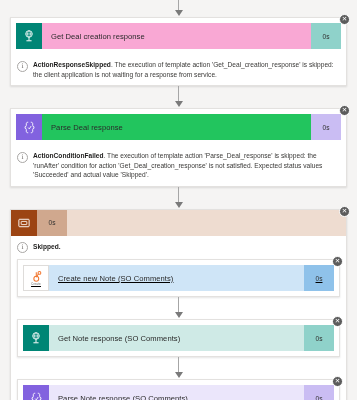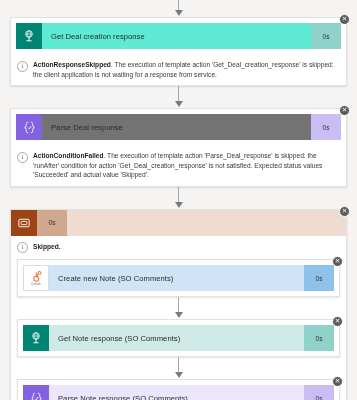--- a/index.html
+++ b/index.html
@@ -162,21 +162,21 @@
 <div class="canvas">
 
   <div class="connector short">
     <div class="line"></div>
     <div class="head"></div>
   </div>
 
   <div class="card">
     <div class="badge">✕</div>
     <div class="card-inner">
-      <div class="hdr" style="background:#5eead4;">
+      <div class="hdr" style="background:#f9a8d4;">
         <div class="hdr-icon" style="background:#008575;">
           <svg class="ico-svg" width="14" height="14" viewBox="0 0 24 24">
             <circle cx="12" cy="8.5" r="5.6" fill="none" stroke="#ffffff" stroke-width="1.5"></circle>
             <ellipse cx="12" cy="8.5" rx="2.5" ry="5.6" fill="none" stroke="#ffffff" stroke-width="1.1"></ellipse>
             <line x1="6.4" y1="8.5" x2="17.6" y2="8.5" stroke="#ffffff" stroke-width="1.1"></line>
             <line x1="12" y1="14.1" x2="12" y2="19.5" stroke="#ffffff" stroke-width="1.7"></line>
             <line x1="7.6" y1="20.2" x2="16.4" y2="20.2" stroke="#ffffff" stroke-width="1.7"></line>
           </svg>
         </div>
         <div class="hdr-title">Get Deal creation response</div>
@@ -190,21 +190,21 @@
   </div>
 
   <div class="connector">
     <div class="line"></div>
     <div class="head"></div>
   </div>
 
   <div class="card">
     <div class="badge">✕</div>
     <div class="card-inner">
-      <div class="hdr" style="background:#737373;">
+      <div class="hdr" style="background:#22c55e;">
         <div class="hdr-icon" style="background:#8262df;">
           <svg class="ico-svg" width="15" height="15" viewBox="0 0 24 24">
             <path d="M9.3 3.6c-2 0-2.4 1.1-2.4 2.6v2.4c0 1.4-.6 2.2-2 2.2v2.4c1.4 0 2 .8 2 2.2v2.4c0 1.5.4 2.6 2.4 2.6" fill="none" stroke="#ffffff" stroke-width="1.4" stroke-linecap="round"></path>
             <path d="M14.7 3.6c2 0 2.4 1.1 2.4 2.6v2.4c0 1.4.6 2.2 2 2.2v2.4c-1.4 0-2 .8-2 2.2v2.4c0 1.5-.4 2.6-2.4 2.6" fill="none" stroke="#ffffff" stroke-width="1.4" stroke-linecap="round"></path>
             <path d="M10.2 12.6l1.5 1.6 2.6-4" fill="none" stroke="#ffffff" stroke-width="1.4" stroke-linecap="round" stroke-linejoin="round"></path>
           </svg>
         </div>
         <div class="hdr-title">Parse Deal response</div>
         <div class="hdr-dur" style="background:#cabdf3;">0s</div>
       </div>
@@ -235,21 +235,21 @@
     <div class="msg">
       <div class="i-ico">i</div>
       <div class="txt"><b>Skipped.</b></div>
     </div>
 
     <div class="scope-body">
 
       <div class="card nested">
         <div class="badge">✕</div>
         <div class="card-inner">
-          <div class="hdr" style="background:#cfe5f7;">
+          <div class="hdr" style="background:#cfe5f7;text-decoration:underline;">
             <div class="hdr-icon">
               <div class="hub-tile">
                 <svg class="ico-svg" width="13" height="13" viewBox="0 0 24 24">
                   <circle cx="17.4" cy="5.4" r="2.6" fill="none" stroke="#f2762e" stroke-width="1.9"></circle>
                   <circle cx="11.6" cy="16.2" r="4.5" fill="none" stroke="#f2762e" stroke-width="1.9"></circle>
                   <line x1="11.6" y1="11.7" x2="11.6" y2="4.2" stroke="#f2762e" stroke-width="1.9"></line>
                   <line x1="11.7" y1="13.2" x2="15.6" y2="7.0" stroke="#f2762e" stroke-width="1.9"></line>
                 </svg>
                 <div class="hub-lbl">Create</div>
               </div>

